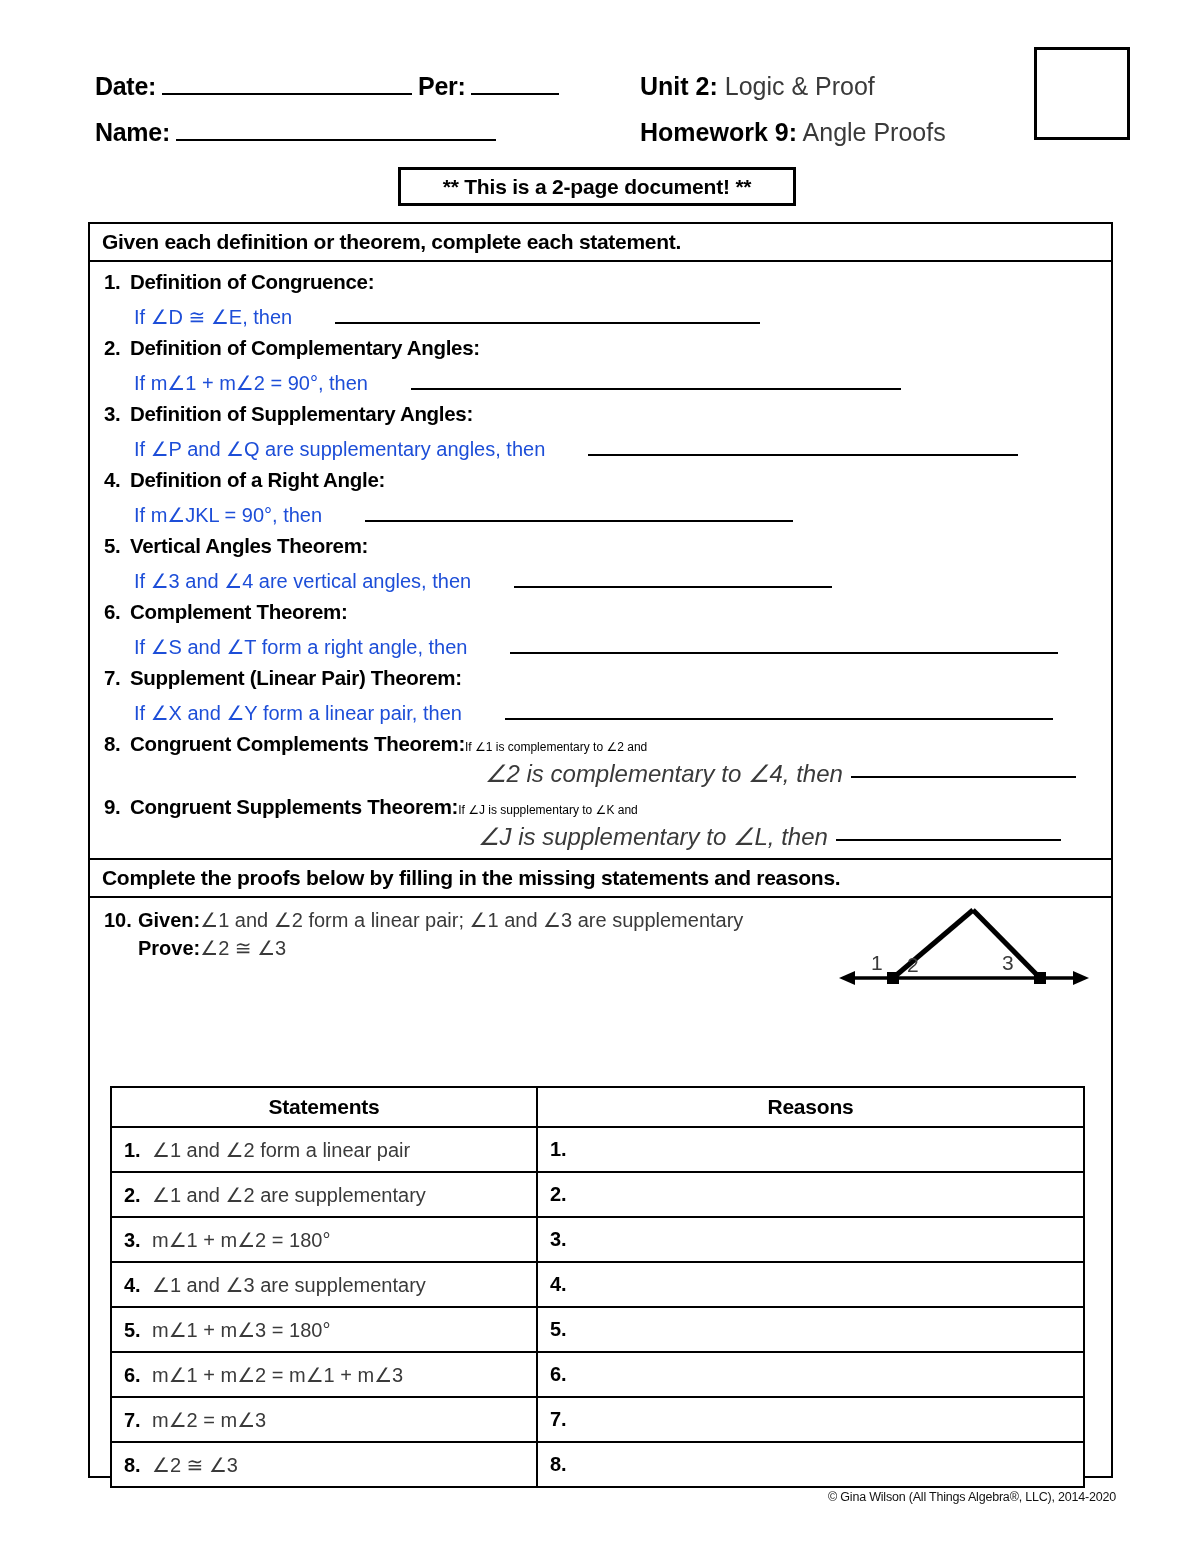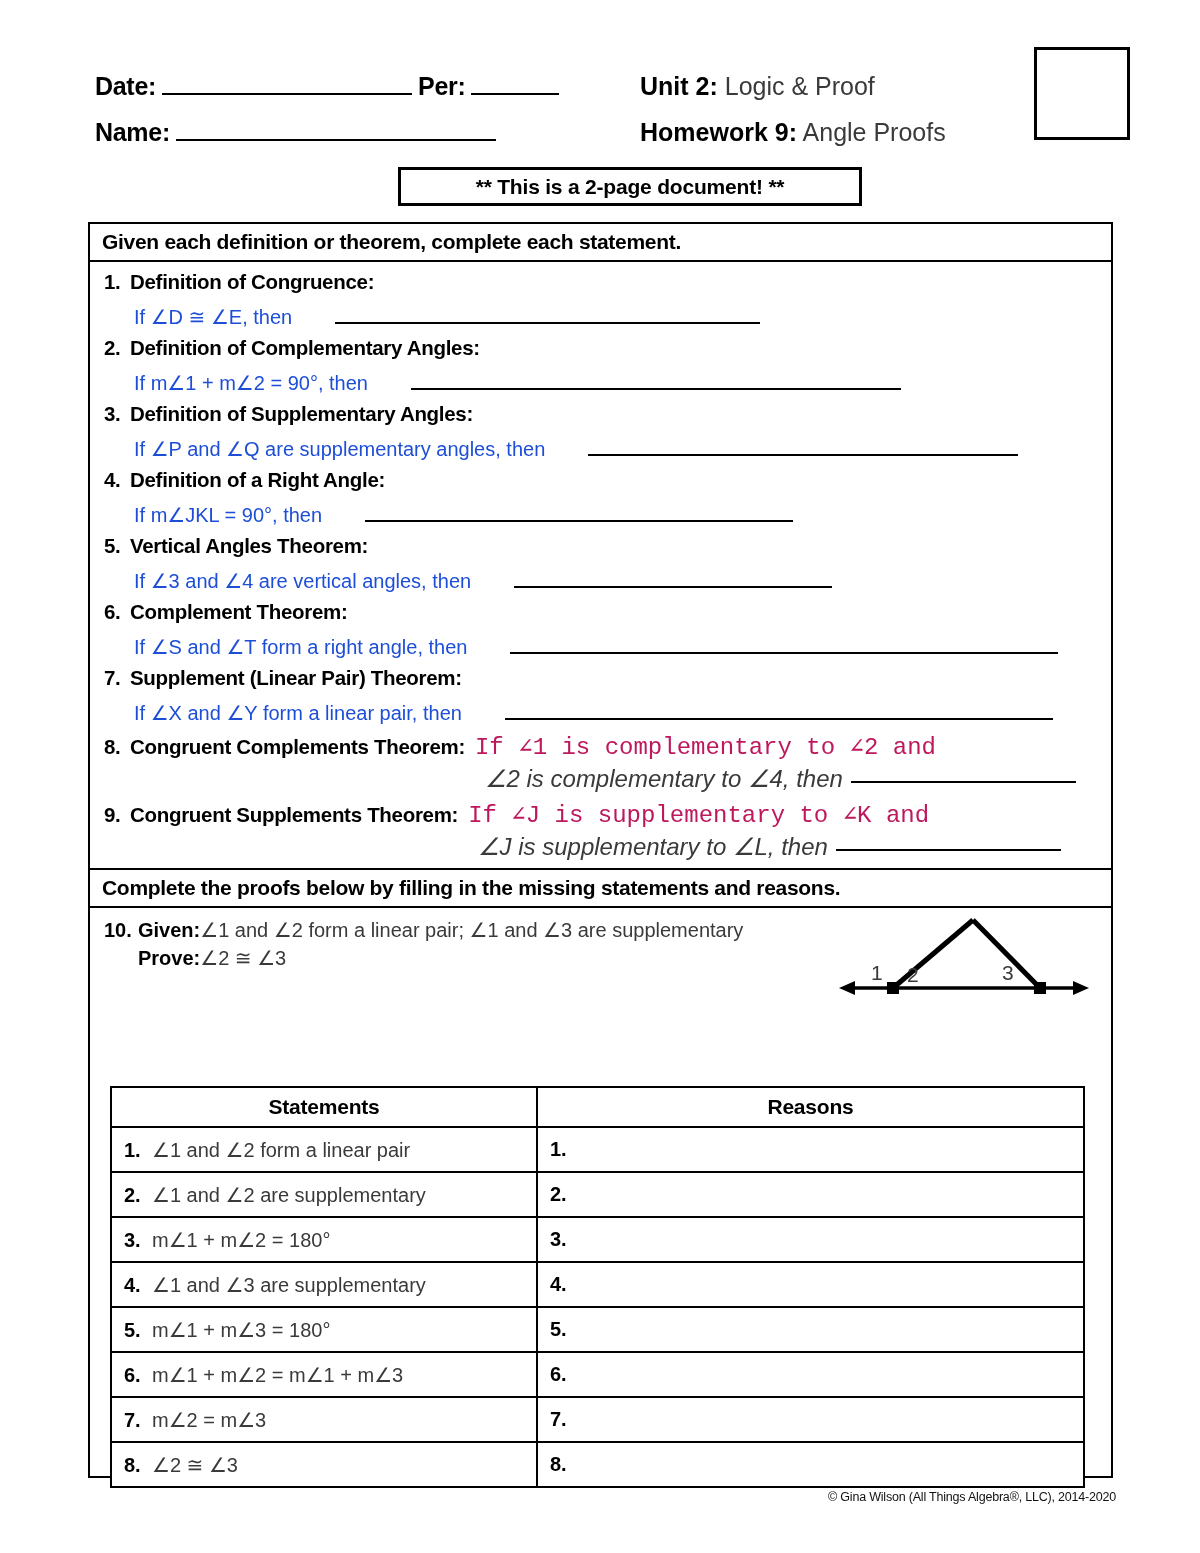--- a/index.html
+++ b/index.html
@@ -61,21 +61,21 @@
     height: 87px;
     border: 3px solid #000;
     background: #fff;
   }
 
   
   #banner {
     position: absolute;
     left: 398px;
     top: 167px;
-    width: 464px;
+    width: 398px;
     height: 39px;
     border: 3px solid #000;
     display: flex;
     align-items: center;
     justify-content: center;
     font-size: 21px;
     font-weight: bold;
     letter-spacing: -0.2px;
     box-sizing: border-box;
   }
@@ -135,22 +135,22 @@
     margin-left: 8px;
   }
 
   
   .q-inline {
     display: flex;
     align-items: baseline;
     white-space: nowrap;
     padding-left: 14px;
   }
-  .q-inline .q-title { margin-right: 10px; }
-  .q-inline .tail { font-size: 24px; color: #be185d; font-family: Liberation Mono, monospace; }
+  .q-inline .q-title { }
+  .q-inline .tail { font-size: 12px; color: #000000; }
   .q-second {
     display: flex;
     align-items: flex-start;
     white-space: nowrap;
     font-size: 24px;
     color: #3a3a3a;
     margin-top: 4px;
     font-style: italic;
   }
 

